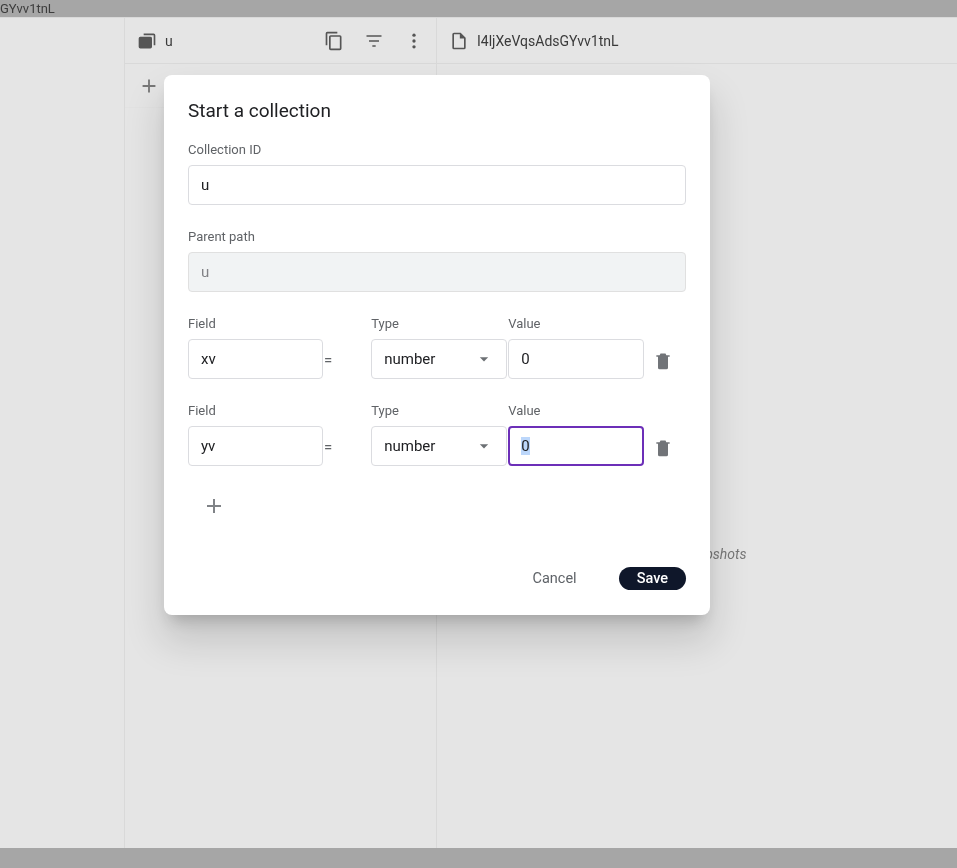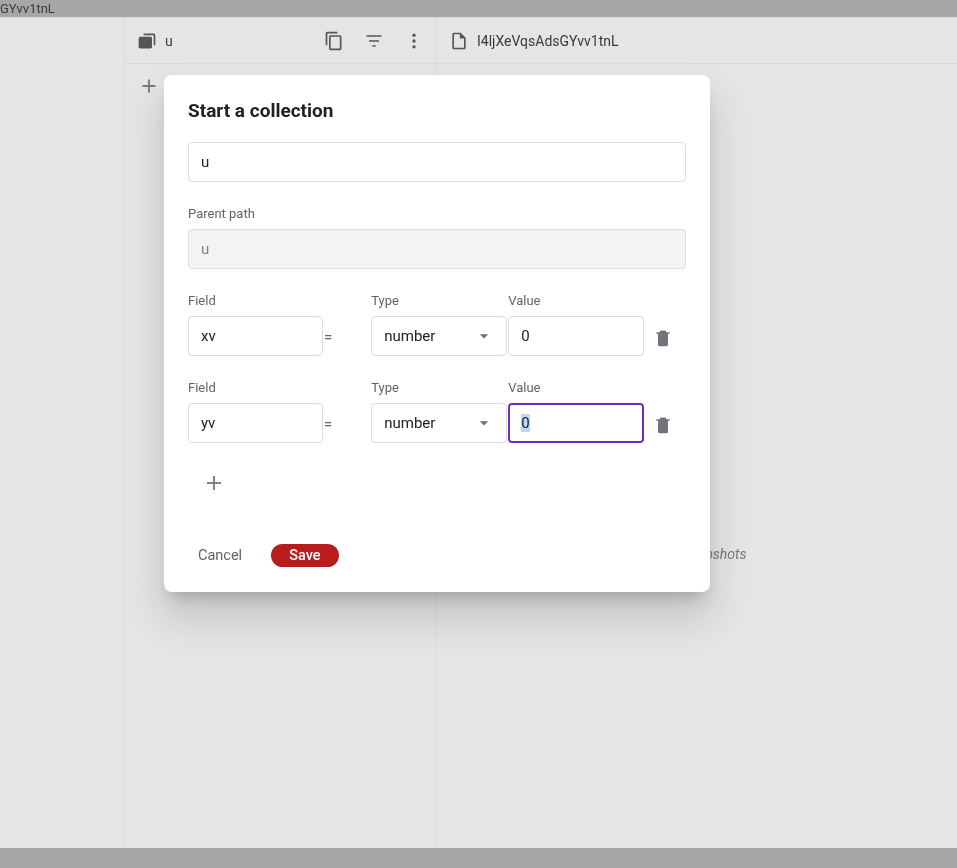--- a/index.html
+++ b/index.html
@@ -34,21 +34,21 @@
     .overlay { position: absolute; inset: 0; }
     .modal {
       position: absolute;
       left: 164px; top: 75px;
       width: 546px;
       background: #fff;
       border-radius: 8px;
       box-shadow: 0 11px 15px -7px rgba(0,0,0,.2), 0 24px 38px 3px rgba(0,0,0,.14);
       padding: 24px 24px 20px 24px;
     }
-    .modal-title { font-size: 19px; font-weight: 700; color:#202124; margin-bottom: 20px;}
+    .modal-title { font-size: 19px; font-weight: 400; color:#202124; margin-bottom: 20px;}
 
     .form-label { font-size: 13px; color:#606367; margin-bottom: 8px; }
     .form-input {
       width: 100%;
       height: 40px;
       border: 1px solid #dbdce0;
       border-radius: 4px;
       padding: 0 12px;
       font-size: 15px;
       color: #202124;
@@ -80,23 +80,23 @@
       align-items:center;
       justify-content:space-between;
       background:#fff;
     }
     .select-input svg { color:#6c7074; }
     .delete-btn { margin-left: 8px; color:#717478; padding-bottom: 4px; cursor:pointer;}
 
     .add-field-row { padding: 0 0 8px 10px; }
     .add-round { width:32px; height:32px; display:flex; align-items:center; justify-content:center; color:#808387; cursor:pointer;}
 
-    .modal-actions { display:flex; justify-content:flex-start; gap: 19px; margin-top: 32px; align-items:center;}
+    .modal-actions { display:flex; justify-content:flex-end; gap: 32px; margin-top: 32px; align-items:center;}
     .btn-text { font-size: 14.5px; color:#5f6368; background:none; border:none; cursor:pointer; padding: 8px 10px;}
-    .btn-primary { font-size:14.5px; color:#fff; background:#b91c1c; border:none; border-radius:12px; padding: 3px 18px; cursor:pointer; font-weight:500;}
+    .btn-primary { font-size:14.5px; color:#fff; background:#0f172a; border:none; border-radius:12px; padding: 3px 18px; cursor:pointer; font-weight:500;}
   </style>
 </head>
 <body>
 
 <div class="breadcrumb-bar">GYvv1tnL</div>
 
 <div class="panel-row">
   <div class="panel left-thin"></div>
 
   <div class="panel mid">
@@ -138,20 +138,21 @@
     </div>
     <div class="doc-nonexist">ent does not exist, it will in queries or snapshots</div>
   </div>
 </div>
 
 <div class="overlay">
   <div class="modal">
     <div class="modal-title">Start a collection</div>
 
     <div class="form-group">
+      <div class="form-label">Collection ID</div>
       <input class="form-input" value="u" style="">
     </div>
 
     <div class="form-group">
       <div class="form-label">Parent path</div>
       <input class="form-input" disabled="" value="u" style="">
     </div>
 
 
     <div id="fields-container">

